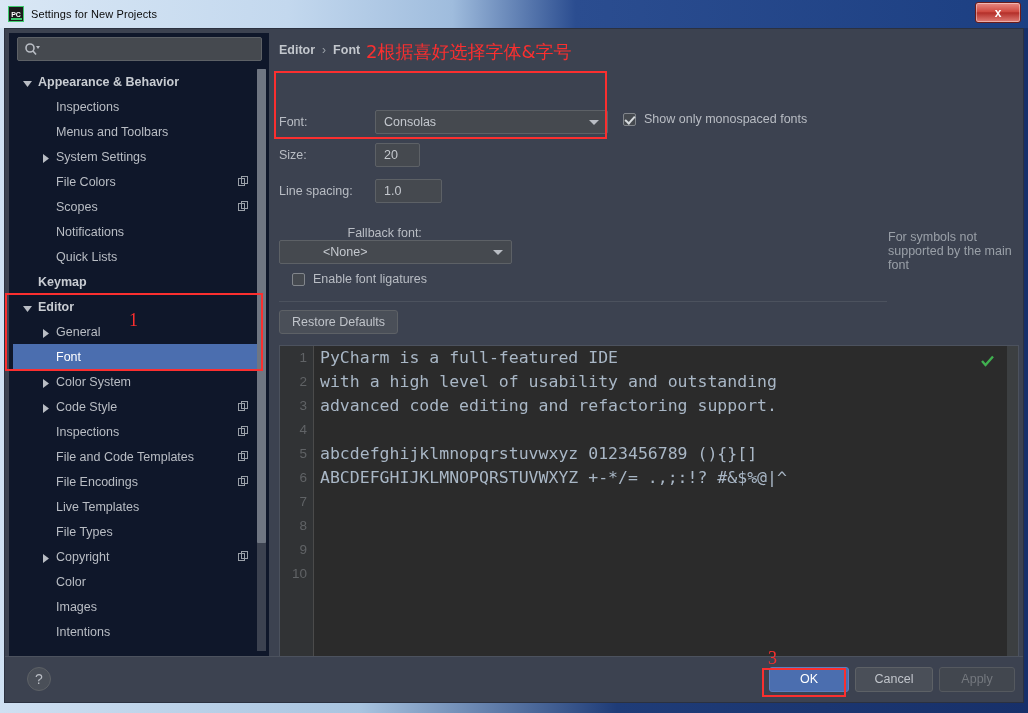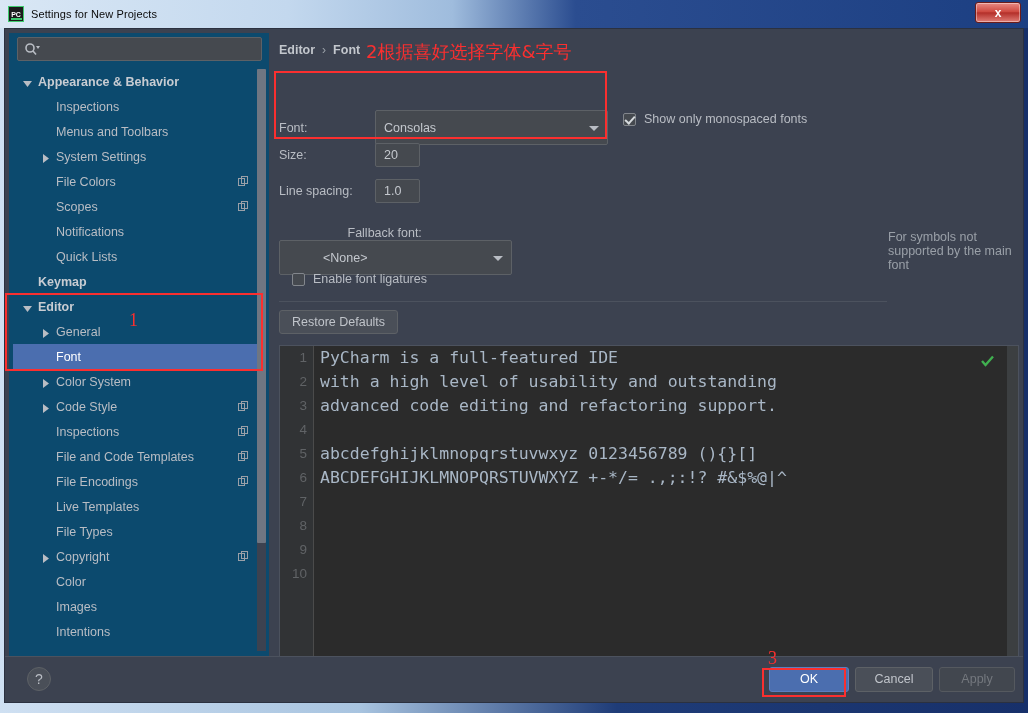--- a/index.html
+++ b/index.html
@@ -54,21 +54,21 @@
     position: absolute; left: 4px; top: 28px;
     width: 1020px; height: 675px;
     background: #3c4250;
     border: 1px solid #2b3140;
   }
 
   
   #leftpanel {
     position: absolute; left: 4px; top: 4px;
     width: 260px; height: 623px;
-    background: #0c4a6e;
+    background: #0f172a;
   }
   #search-wrap {
     position: absolute; left: 8px; top: 4px; width: 245px; height: 24px;
     background: #45494f; border: 1px solid #5d6166; border-radius: 2px;
     display: flex; align-items: center;
   }
   #search-icon { margin-left: 6px; width: 16px; height: 14px; display:block; }
   #search-input {
     flex: 1; background: transparent; border: none; outline: none;
     color: #b8bcc2; font-size: 12px; padding-left: 3px;
@@ -113,21 +113,21 @@
     font-size: 12.5px; font-weight: bold; color: #c3c7cd;
     display: flex; align-items: center; gap: 7px;
   }
   #breadcrumb .sep { color: #9aa0a8; font-weight: normal; font-size: 12px; }
 
   .fieldrow { position: absolute; display: flex; align-items: center; }
   .flabel { color: #b9bdc4; font-size: 12.5px; }
 
   .combo {
     background: #45494f; border: 1px solid #5d6166; border-radius: 2px;
-    height: 35px; display: flex; align-items: center;
+    height: 24px; display: flex; align-items: center;
     color: #c4c8ce; font-size: 12.5px; padding-left: 8px;
     position: relative; cursor: pointer;
   }
   .combo .caret {
     position: absolute; right: 8px; top: 50%; margin-top: -2px;
     width: 0; height: 0;
     border-left: 5px solid transparent; border-right: 5px solid transparent;
     border-top: 5px solid #b9bdc4;
   }
   .textfield {
@@ -403,21 +403,21 @@
         <span class="cbx-label">Show only monospaced fonts</span>
       </div>
 
       <div class="fieldrow" style="left:6px; top:110px;">
         <span class="flabel" style="width:96px;">Size:</span>
         <div class="textfield" style="width:45px;">20</div>
       </div>
 
       <div class="fieldrow" style="left:6px; top:146px;">
         <span class="flabel" style="width:96px;">Line spacing:</span>
-        <div class="textfield" style="width:45px;">1.0</div>
+        <div class="textfield" style="width:67px;">1.0</div>
       </div>
 
       <div class="fieldrow" style="left:6px; top:193px;flex-direction:column;">
         <span class="flabel" style="width:96px;">Fallback font:</span>
         <div class="combo" style="width:233px;padding-left:43px;">
           <span>&lt;None&gt;</span>
           <span class="caret"></span>
         </div>
       </div>
       <div id="hint">For symbols not supported by the main font</div>

